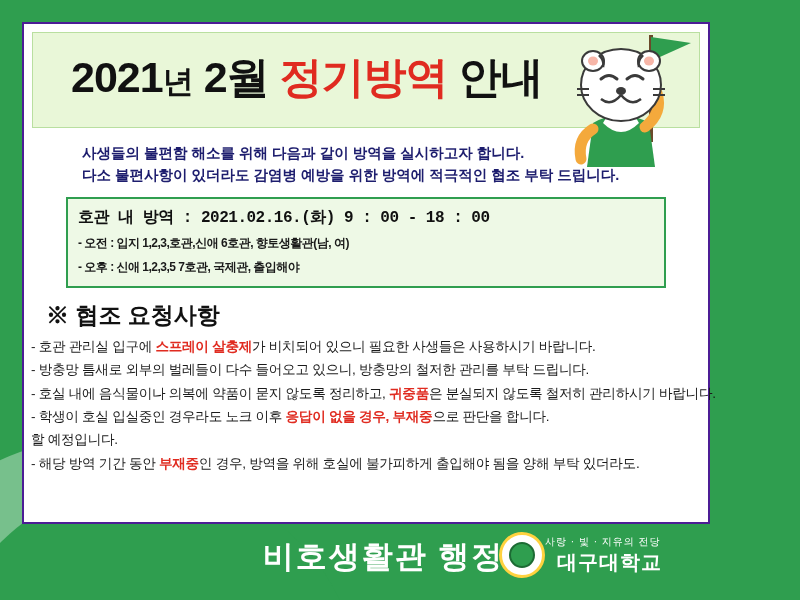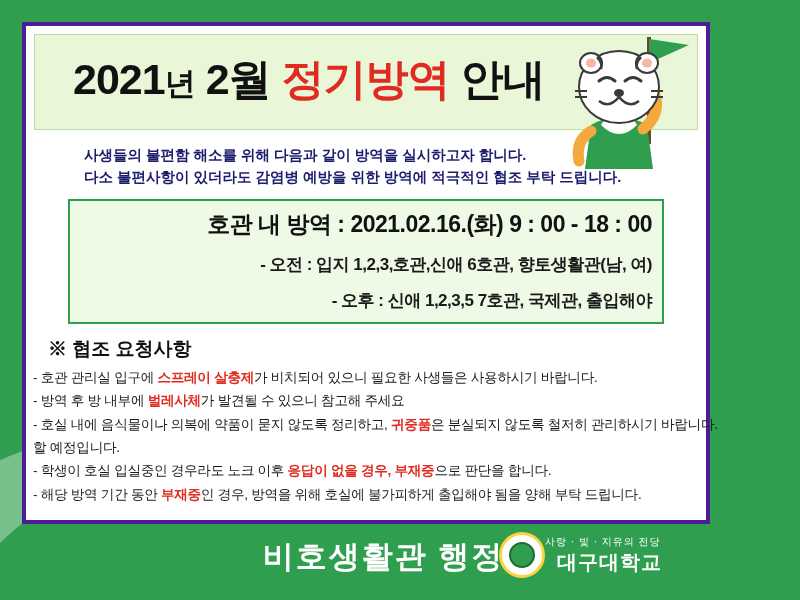--- a/index.html
+++ b/index.html
@@ -29,21 +29,21 @@
     left: -60px; bottom: -300px;
     width: 420px; height: 420px;
     border-radius: 50%;
     background: #2f9e4f;
   }
   .card {
     position: absolute;
     left: 22px; top: 22px;
     width: 688px; height: 502px;
     background: #ffffff;
-    border: 4px solid #4c1d95;
+    border: 2px solid #4c1d95;
   }
   .title-band {
     position: relative;
     margin: 8px 8px 0 8px;
     height: 96px;
     background: #e9f7d8;
     border: 1px solid #b9dfa0;
   }
   .title {
     position: absolute;
@@ -69,37 +69,38 @@
     color: #1d1d6e;
     line-height: 1.55;
   }
   .notice-box {
     margin: 10px 42px 0 42px;
     border: 2px solid #2f9e4f;
     background: #eef9e6;
     padding: 8px 10px 10px 10px;
   }
   .notice-head {
-    text-align: right;
-    font-size: 23px;
+    text-align: left;
+    font-size: 16px;
     font-weight: bold;
     color: #111;
     letter-spacing: -0.5px;
+    font-family: Liberation Mono, monospace;
   }
   .notice-line {
-    margin-top: 13px;
-    text-align: right;
-    font-size: 17px;
+    margin-top: 7px;
+    text-align: left;
+    font-size: 12px;
     font-weight: bold;
     color: #1a1a1a;
     letter-spacing: -0.5px;
   }
   .req-title {
     margin: 12px 0 4px 22px;
-    font-size: 19px;
+    font-size: 23px;
     font-weight: bold;
     color: #111;
   }
   .req-list {
     margin: 0 18px 0 7px;
     font-size: 13.6px;
     line-height: 1.72;
     color: #1a1a1a;
     letter-spacing: -0.3px;
   }
@@ -201,25 +202,25 @@
     <div class="notice-box">
       <div class="notice-head">호관 내 방역 : 2021.02.16.(화) 9 : 00 - 18 : 00</div>
       <div class="notice-line">- 오전 : 입지 1,2,3,호관,신애 6호관,  향토생활관(남, 여)</div>
       <div class="notice-line">- 오후 : 신애 1,2,3,5 7호관, 국제관, 출입해야</div>
     </div>
 
     <div class="req-title">※ 협조 요청사항</div>
 
     <div class="req-list">
       <div><span>- 호관 관리실 입구에 </span><span class="hl">스프레이 살충제</span><span>가 비치되어 있으니 필요한 사생들은 사용하시기 바랍니다.</span></div>
-      <div><span>- 방역 후 방 내부에 </span><span class="hl">벌레사체</span><span>가 발견될 수 있으니 참고해 주세요</span></div>
+      <div><span>- 방충망 틈새로 외부의 벌레들이 다수 들어오고 있으니, 방충망의 철저한 관리를 부탁 드립니다.</span><span class="hl"></span><span></span></div>
       <div><span>- 호실 내에 음식물이나 의복에 약품이 묻지 않도록 정리하고, </span><span class="hl">귀중품</span><span>은 분실되지 않도록 철저히 관리하시기 바랍니다.</span></div>
+      <div><span>- 학생이 호실 입실중인 경우라도 노크 이후 </span><span class="hl">응답이 없을 경우, 부재중</span><span>으로 판단을 합니다.</span></div>
       <div><span>   할 예정입니다.</span><span class="hl"></span><span></span></div>
-      <div><span>- 학생이 호실 입실중인 경우라도 노크 이후 </span><span class="hl">응답이 없을 경우, 부재중</span><span>으로 판단을 합니다.</span></div>
-      <div><span>- 해당 방역 기간 동안 </span><span class="hl">부재중</span><span>인 경우, 방역을 위해 호실에 불가피하게 출입해야 됨을 양해 부탁 드립니다.</span></div>
+      <div><span>- 해당 방역 기간 동안 </span><span class="hl">부재중</span><span>인 경우, 방역을 위해 호실에 불가피하게 출입해야 됨을 양해 부탁 있더라도.</span></div>
     </div>
 
   </div>
 
   <div class="footer">
     <div class="footer-title">비호생활관 행정실</div>
     <div class="univ">
       <div class="univ-emblem">
         <div class="inner"></div>
       </div>

